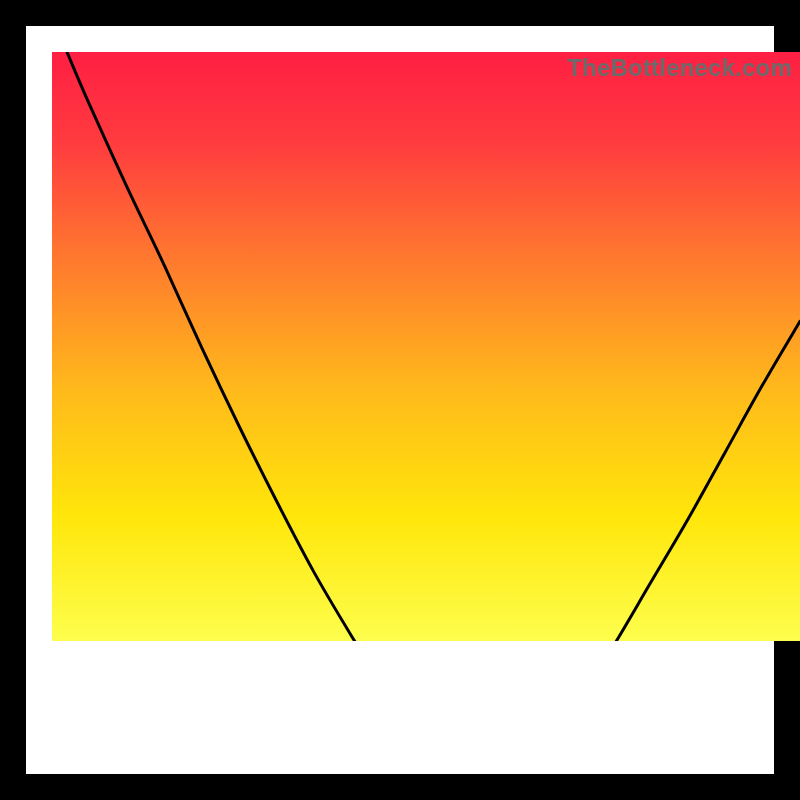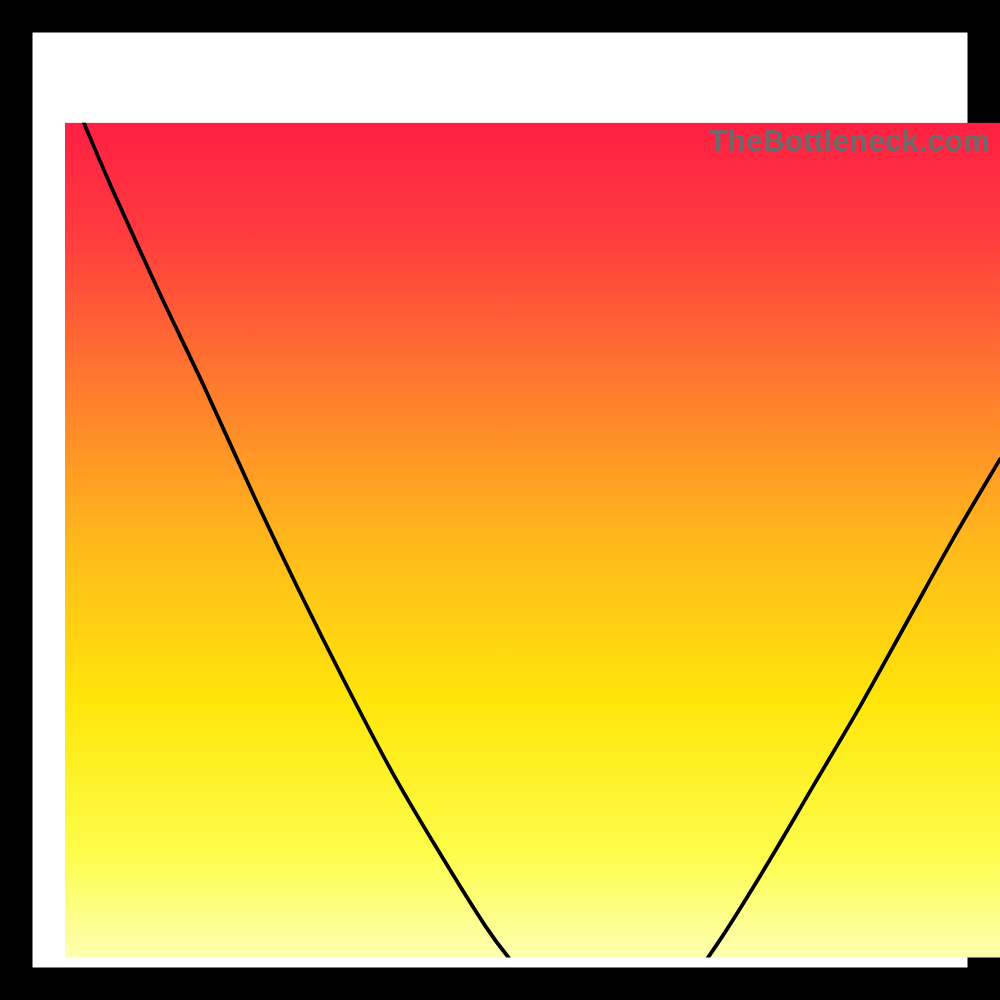--- a/index.html
+++ b/index.html
@@ -18,23 +18,22 @@
     width: 800px;
     height: 800px;
     box-sizing: border-box;
     border: 26px solid #000;
   }
   .plot {
     position: absolute;
     left: 26px;
     top: 26px;
     width: 748px;
-    height: 668px;
+    height: 589px;
     overflow: hidden;
-    margin-top: 46px;
   }
   .watermark {
     position: absolute;
     top: 2px;
     right: 8px;
     font-size: 24px;
     font-weight: 600;
     color: #6b6b6b;
     letter-spacing: 0.2px;
     font-family: Arial, Helvetica, sans-serif;

